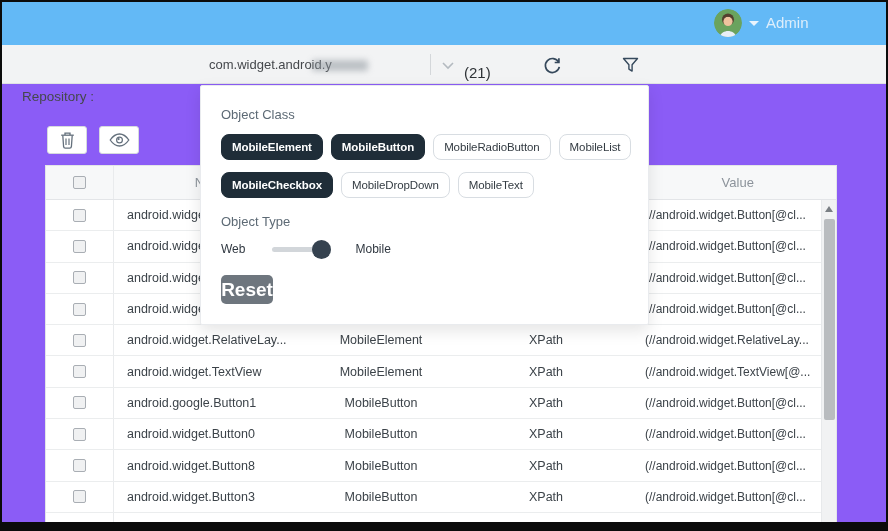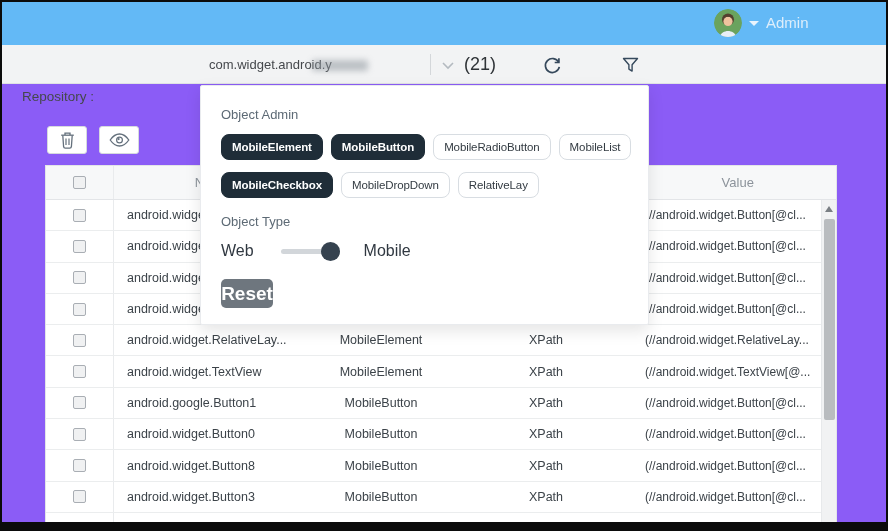--- a/index.html
+++ b/index.html
@@ -15,21 +15,21 @@
   .user-caret{ position:absolute; left:747px; top:19px; width:0; height:0;
     border-left:5px solid transparent; border-right:5px solid transparent; border-top:5px solid #e9f4fd; }
   .user-name{ position:absolute; left:764px; top:12px; font-size:15px; color:#ddeefb; }
   
   .repobar{ position:absolute; left:0; top:43px; width:884px; height:39px; background:#f2f3f4; border-bottom:1px solid #e0e2e4; }
   .repo-label{ position:absolute; left:20px; top:0; line-height:39px; font-size:13.5px; color:#45484c;margin-top:32px; }
   .repo-value{ position:absolute; left:207px; top:0; line-height:39px; font-size:13px; color:#45484c; cursor:pointer; }
   .blur-blob{ position:absolute; left:310px; top:15px; width:56px; height:11px; background:#8f979e; border-radius:2px; filter:blur(3px); opacity:.55; }
   .vsep{ position:absolute; left:428px; top:9px; width:1px; height:21px; background:#d4d7da; }
   .chev{ position:absolute; left:440px; top:17px; cursor:pointer; }
-  .repo-count{ position:absolute; left:462px; top:0; line-height:39px; font-size:18px; color:#2f3337; }
+  .repo-count{ position:absolute; left:462px; top:8px; line-height:39px; font-size:15px; color:#2f3337; }
   .icon-btn{ position:absolute; background:none; border:none; cursor:pointer; padding:0; }
   .btn-refresh{ left:541px; top:11px; }
   .btn-filter{ left:620px; top:12px; }
   
   .tool-btn{ position:absolute; top:124px; width:40px; height:28px; background:#fff; border:1px solid #d6dade; border-radius:3px; display:flex; align-items:center; justify-content:center; cursor:pointer; }
   .tool-del{ left:45px; } .tool-eye{ left:97px; }
   
   .table{ position:absolute; left:43px; top:163px; width:792px; border:1px solid #e3e5e8; background:#fff; z-index:1; }
   .thead{ display:flex; height:34px; background:#f7f8f9; border-bottom:1px solid #e3e5e8; align-items:center; color:#8c939b; font-size:13px; }
   .trow{ display:flex; height:31.3px; border-bottom:1px solid #ebedee; align-items:center; color:#3c4349; font-size:12.5px; background:#fff; }
@@ -48,21 +48,21 @@
   
   .popup{ position:absolute; left:198px; top:83px; width:449px; height:240px; background:#fff;
     border:1px solid #e9ebee; border-radius:2px; box-shadow:0 6px 16px rgba(0,0,0,.10); z-index:10; padding:21px 14px 0 20px; }
   .sec-label{ font-size:13px; color:#5d6a75; }
   .chip-row{ display:flex; gap:8px; margin-top:12px; white-space:nowrap; }
   .chip-row + .sec-label{ margin-top:16px; }
   .chip{ height:26px; display:inline-flex; align-items:center; padding:0 10px; border-radius:8px;
     background:#fff; border:1px solid #d8dde2; color:#333b42; font-size:11.5px; letter-spacing:-0.1px;
     font-family:"Liberation Sans", sans-serif; cursor:pointer; }
   .chip.sel{ background:#1f2d38; border-color:#1f2d38; color:#fff; font-weight:bold; }
-  .toggle-row{ display:flex; align-items:center; margin-top:13px; font-size:16px; color:#303841; }
+  .toggle-row{ display:flex; align-items:center; margin-top:13px; font-size:12px; color:#303841; }
   .toggle-track{ position:relative; width:50px; height:5px; background:#d2d6da; border-radius:3px; margin-left:27px; cursor:pointer; }
   .toggle-knob{ position:absolute; right:-9px; top:-7px; width:19px; height:19px; border-radius:50%; background:#35424f; }
   .toggle-right-label{ margin-left:33px; }
   .reset-btn{ margin-top:19px; width:52px; height:29px; background:#6e767e; color:#fff; border:none; border-radius:5px;
     font-size:19px; font-weight:bold; font-family:"Liberation Sans", sans-serif; cursor:pointer; }
   .svg-ic{ display:block; }
 </style>
 </head>
 <body>
 
@@ -233,31 +233,31 @@
     <div class="c c4">(//android.widget.Button[@cl...</div>
   </div>
       </div>
     <div class="scrollbar">
       <div class="scroll-up"></div>
       <div class="scroll-thumb"></div>
     </div>
   </div>
 
   <div class="popup">
-    <div class="sec-label">Object Admin</div>
+    <div class="sec-label">Object Class</div>
     <div class="chip-row" id="chip-row-1">
         <button class="chip sel">MobileElement</button>
         <button class="chip sel">MobileButton</button>
         <button class="chip">MobileRadioButton</button>
         <button class="chip">MobileList</button>
       </div>
     <div class="chip-row" id="chip-row-2">
         <button class="chip sel">MobileCheckbox</button>
         <button class="chip">MobileDropDown</button>
-        <button class="chip">RelativeLay</button>
+        <button class="chip">MobileText</button>
       </div>
     <div class="sec-label">Object Type</div>
     <div class="toggle-row">
       <span>Web</span>
       <span class="toggle-track">
           <span class="toggle-knob"></span>
         </span>
       <span class="toggle-right-label">Mobile</span>
     </div>
     <button class="reset-btn">Reset</button>

